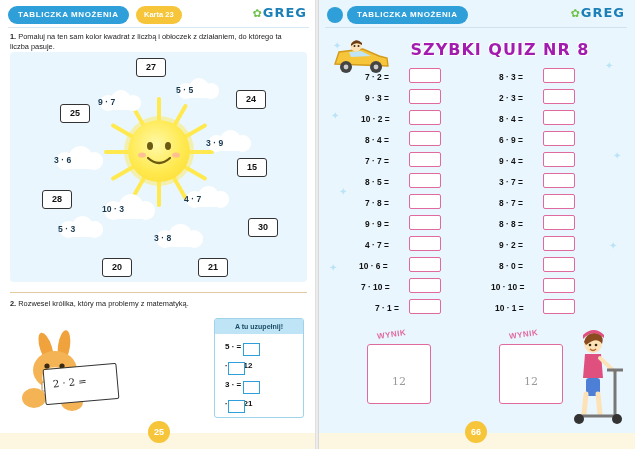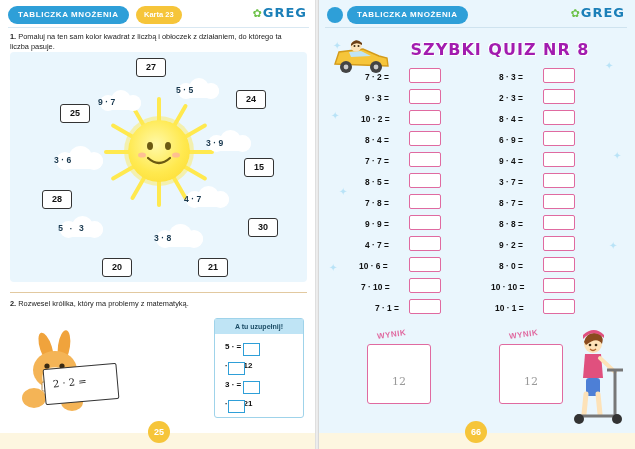--- a/index.html
+++ b/index.html
@@ -396,42 +396,49 @@
       </div>
 
       <div class="cloudwrap" style="left:174px; top:134px; width:48px; height:23px;">
         <div class="body" style="left:3px; top:6px; width:42px; height:15px;"></div>
         <div class="puff" style="left:2px; top:5px; width:17px; height:17px;"></div>
         <div class="puff" style="left:14px; top:0px; width:21px; height:21px;"></div>
         <div class="puff" style="left:28px; top:5px; width:17px; height:17px;"></div>
         <div class="lbl" style="top:8px;">4 · 7</div>
       </div>
 
+      <div class="cloudwrap" style="left:92px; top:142px; width:56px; height:27px;">
+        <div class="body" style="left:3px; top:8px; width:50px; height:17px;"></div>
+        <div class="puff" style="left:2px; top:7px; width:19px; height:19px;"></div>
+        <div class="puff" style="left:17px; top:0px; width:24px; height:24px;"></div>
+        <div class="puff" style="left:34px; top:7px; width:19px; height:19px;"></div>
+        <div class="lbl" style="top:10px;">10 · 3</div>
+      </div>
 
       <div class="cloudwrap" style="left:48px; top:164px; width:48px; height:23px;">
         <div class="body" style="left:3px; top:6px; width:42px; height:15px;"></div>
         <div class="puff" style="left:2px; top:5px; width:17px; height:17px;"></div>
         <div class="puff" style="left:14px; top:0px; width:21px; height:21px;"></div>
         <div class="puff" style="left:28px; top:5px; width:17px; height:17px;"></div>
-        <div class="lbl" style="top:8px;font-family:Liberation Mono, monospace;">5 · 3</div>
+        <div class="lbl" style="top:8px;">5 · 3</div>
       </div>
 
       <div class="cloudwrap" style="left:144px; top:172px; width:52px; height:25px;">
         <div class="body" style="left:3px; top:7px; width:46px; height:16px;"></div>
         <div class="puff" style="left:2px; top:6px; width:18px; height:18px;"></div>
         <div class="puff" style="left:15px; top:0px; width:23px; height:23px;"></div>
         <div class="puff" style="left:31px; top:6px; width:18px; height:18px;"></div>
         <div class="lbl" style="top:9px;">3 · 8</div>
       </div>
     </div>
 
     <div class="numbox" style="left:136px; top:58px;">27</div>
     <div class="numbox" style="left:236px; top:90px;">24</div>
     <div class="numbox" style="left:60px; top:104px;">25</div>
-    <div class="numbox" style="left:244px; top:158px;">15</div>
+    <div class="numbox" style="left:237px; top:158px;">15</div>
     <div class="numbox" style="left:42px; top:190px;">28</div>
     <div class="numbox" style="left:248px; top:218px;">30</div>
     <div class="numbox" style="left:102px; top:258px;">20</div>
     <div class="numbox" style="left:198px; top:258px;">21</div>
 
     <div class="sep" style="top:292px;"></div>
     <div class="task" style="left:10px; top:299px; width:292px;">
       <span class="task-num">2.</span>
       <span>Rozwesel królika, który ma problemy z matematyką.</span>
     </div>

